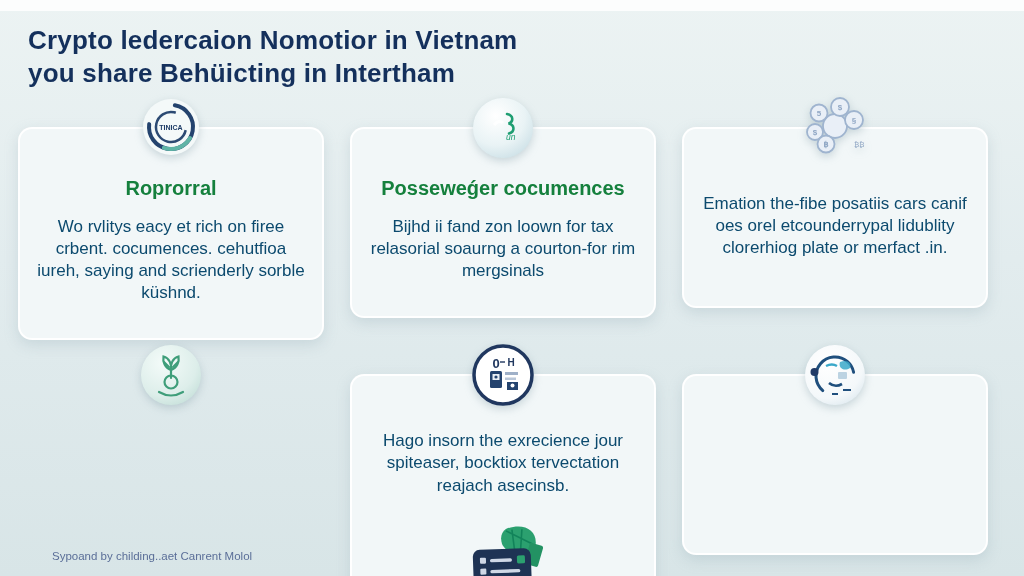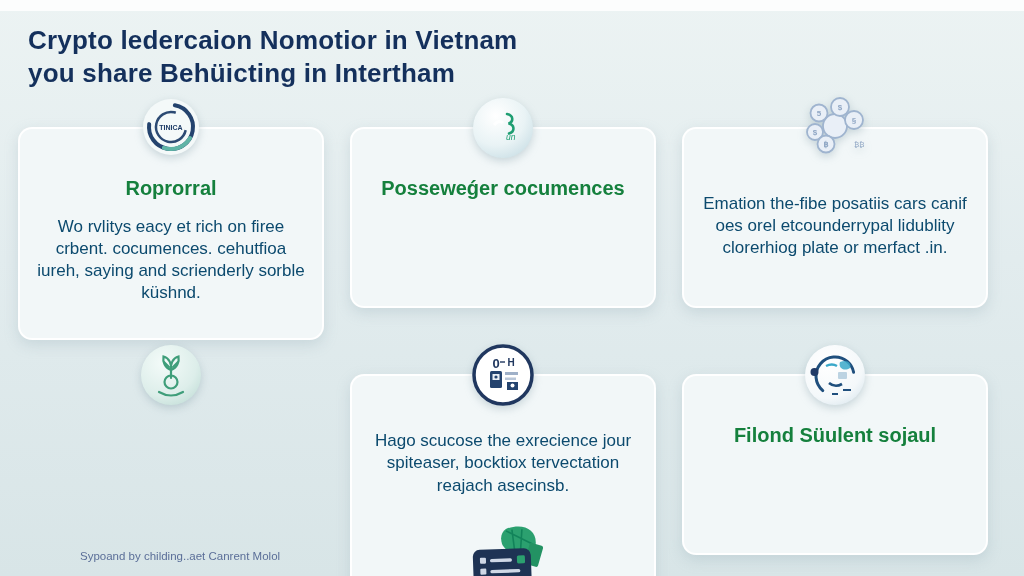--- a/index.html
+++ b/index.html
@@ -21,21 +21,21 @@
   .card-wrap { position:relative; }
   .card { background:#f2f7f8; border:2px solid rgba(255,255,255,0.95); border-radius:14px;
           box-shadow:0 5px 14px rgba(140,165,175,0.28);
           min-height:181px; padding:48px 16px 18px; text-align:center; }
   .card-icon { position:absolute; top:-32px; left:50%; transform:translateX(-50%); z-index:2;
                filter:drop-shadow(0 3px 4px rgba(120,150,160,0.35)); }
   .card-title { color:#15803d; font-weight:bold; font-size:20px; margin-bottom:10px; }
   .card-body { color:#0c4a6e; font-size:17px; line-height:1.3; max-width:290px; margin:16px auto; }
   .card-bottom-icon { margin:10px auto 0; width:96px; }
 
-  .footer-credit { position:absolute; left:80px; bottom:14px; font-size:11.5px; color:#44598a; opacity:0.85; }
+  .footer-credit { position:absolute; left:52px; bottom:14px; font-size:11.5px; color:#44598a; opacity:0.85; }
 </style>
 </head>
 <body>
 
 <div class="page">
   <div class="top-strip"></div>
 
   <div class="header-title">
     <div>Crypto ledercaion Nomotior in Vietnam</div>
     <div>you share Behüicting in Intertham</div>
@@ -67,20 +67,21 @@
               <stop offset="100%" stop-color="#cfe2e8"></stop>
           </radialGradient>
         </defs>
         <circle cx="33" cy="33" r="30" fill="url(#g2)"></circle>
         <path d="M24 30 q5 -6 9 -2" stroke="#ffffff" stroke-width="3" fill="none" opacity="0.8"></path>
         <path d="M37 19 c7 1.5 6.5 8 1.5 9.5 c6 1 7 8 0.5 10" stroke="#1f9e72" stroke-width="2.6" fill="none" stroke-linecap="round"></path>
         <text x="36" y="45" font-size="8.5" fill="#1f9e72" font-style="italic">un</text>
       </svg>
       <div class="card">
         <div class="card-title">Posseweǵer cocumences</div>
+        <div class="card-body">Bijhd ii fand zon loown for tax relasorial soaurng a courton-for rim mergsinals</div>
       </div>
     </div>
 
     <div class="card-wrap">
       <svg class="card-icon" width="74" height="66" viewBox="0 0 74 66">
         <g stroke="#9fb4cf" stroke-width="1.8" fill="#e9eff7">
           <circle cx="37" cy="31" r="12"></circle>
           <circle cx="21" cy="18" r="8.5"></circle>
           <circle cx="42" cy="12" r="9"></circle>
           <circle cx="56" cy="25" r="9"></circle>
@@ -130,21 +131,21 @@
         <path d="M30 20 h5" stroke="#20375f" stroke-width="1.4"></path>
         <rect x="20" y="29" width="12" height="17" rx="1.5" fill="#24436e"></rect>
         <rect x="22.5" y="32" width="7" height="6" fill="#e8eef5"></rect>
         <circle cx="26" cy="35" r="1.6" fill="#24436e"></circle>
         <rect x="35" y="30" width="13" height="3" fill="#9fb0c8"></rect>
         <rect x="35" y="35.5" width="11" height="2.5" fill="#b9c6d8"></rect>
         <rect x="37" y="40" width="11" height="8" fill="#24436e"></rect>
         <circle cx="42.5" cy="43.5" r="2" fill="#ffffff"></circle>
       </svg>
       <div class="card">
-        <div class="card-body" style="margin-top:6px;">Hago scucose the exrecience jour spiteaser, bocktiox tervectation reajach asecinsb.</div>
+        <div class="card-body" style="margin-top:6px;">Hago insorn the exrecience jour spiteaser, bocktiox tervectation reajach asecinsb.</div>
         <svg class="card-bottom-icon" width="96" height="76" viewBox="0 0 96 76">
           <g transform="rotate(-2 48 38)">
             <path d="M52 6 C70 0 84 8 81 24 C72 35 54 33 48 22 C45.5 14 47.5 9 52 6 Z" fill="#2ba06f"></path>
             <path d="M52 8 L78 22 M58 7 L60 28 M68 7 L66 27" stroke="#12835a" stroke-width="1.6" fill="none"></path>
             <rect x="72" y="22" width="14" height="22" rx="2" transform="rotate(18 79 33)" fill="#239263"></rect>
             <rect x="18" y="26" width="58" height="42" rx="7" fill="#1e3354"></rect>
             <g fill="#cfd8e6">
               <rect x="25" y="34" width="6" height="6" rx="1"></rect>
               <rect x="35" y="35.5" width="22" height="3.4" rx="1.7"></rect>
               <rect x="25" y="45" width="6" height="6" rx="1"></rect>
@@ -170,20 +171,19 @@
         <circle cx="33" cy="33" r="30" fill="url(#g6)"></circle>
         <circle cx="33" cy="34" r="19" fill="none" stroke="#1f4f7d" stroke-width="3" stroke-linecap="round" stroke-dasharray="72 48" transform="rotate(130 33 34)"></circle>
         <circle cx="12.5" cy="30" r="4" fill="#203a66"></circle>
         <path d="M38 20 c7 -3 12 1 10 6 c-6 4 -12 0 -10 -6 Z" fill="#3aa8c9" opacity="0.85"></path>
         <path d="M24 24 q6 -3 11 0" stroke="#3aa8c9" stroke-width="2.4" fill="none"></path>
         <path d="M27 41 q6 5 13 1" stroke="#1f4f7d" stroke-width="2.6" fill="none"></path>
         <rect x="36" y="30" width="9" height="7" rx="1" fill="#bcd3e2"></rect>
         <path d="M41 48 h8 M30 52 h6" stroke="#1f4f7d" stroke-width="2"></path>
       </svg>
       <div class="card">
-        <div class="card-title">Filond Süulent sojaul</div>
       </div>
     </div>
 
   </div>
 
   <div class="footer-credit">Sypoand by childing..aet Canrent Molol</div>
 </div>
 
 </body></html>

